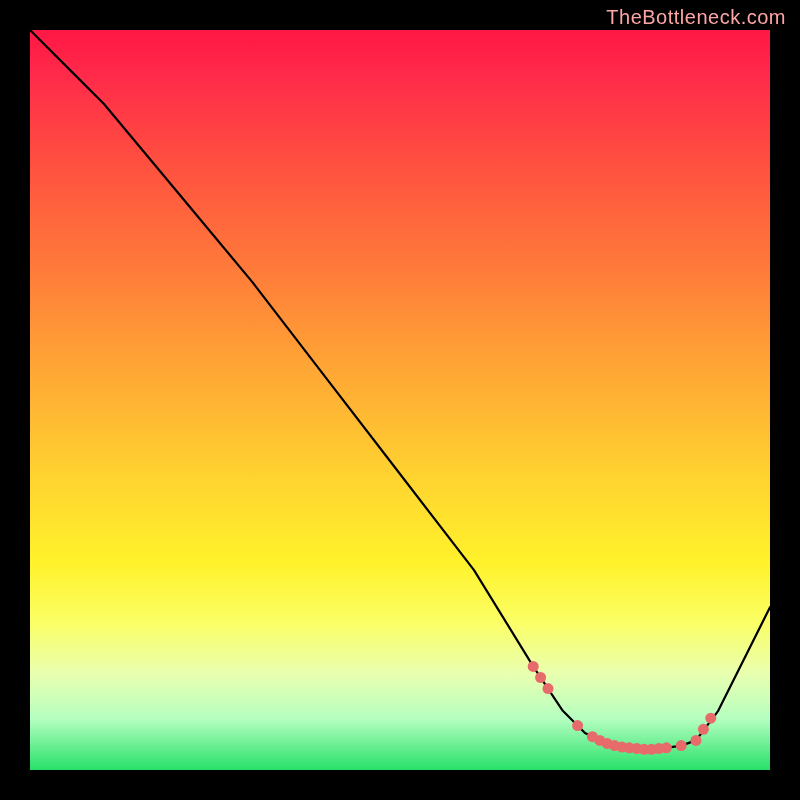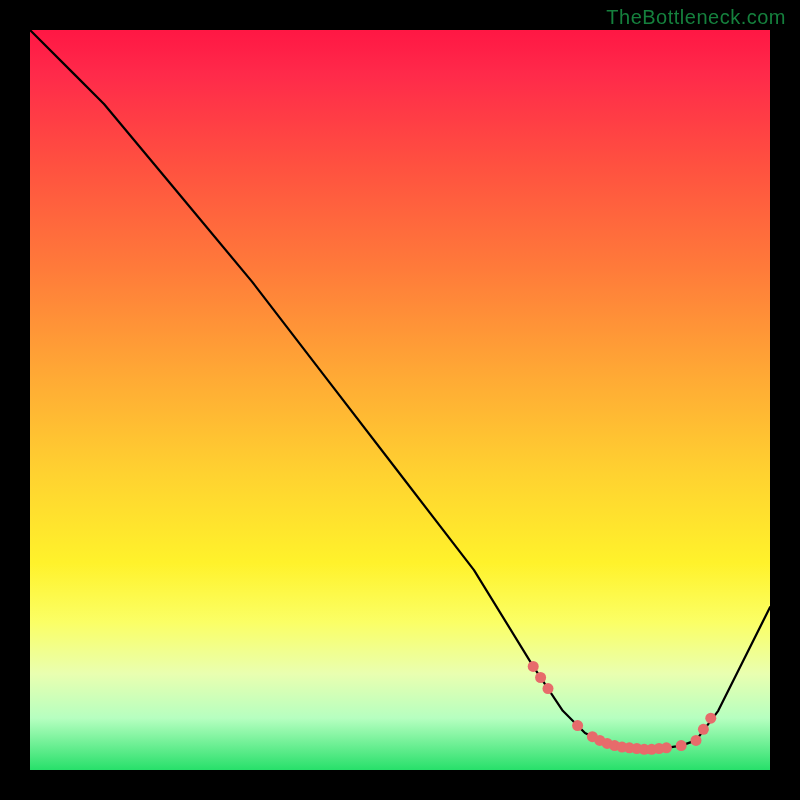--- a/index.html
+++ b/index.html
@@ -36,21 +36,21 @@
       #fbff65 80%,
       #e9ffb0 87%,
       #b6ffc0 93%,
       #27e06a 100%
     );
   }
   .watermark {
     position: absolute;
     top: 6px;
     right: 14px;
-    color: #15803d;
+    color: #fca5a5;
     font-size: 20px;
     font-weight: 500;
     letter-spacing: 0.5px;
     user-select: none;
   }
   svg.curve {
     position: absolute;
     left: 0;
     top: 0;
     width: 740px;

